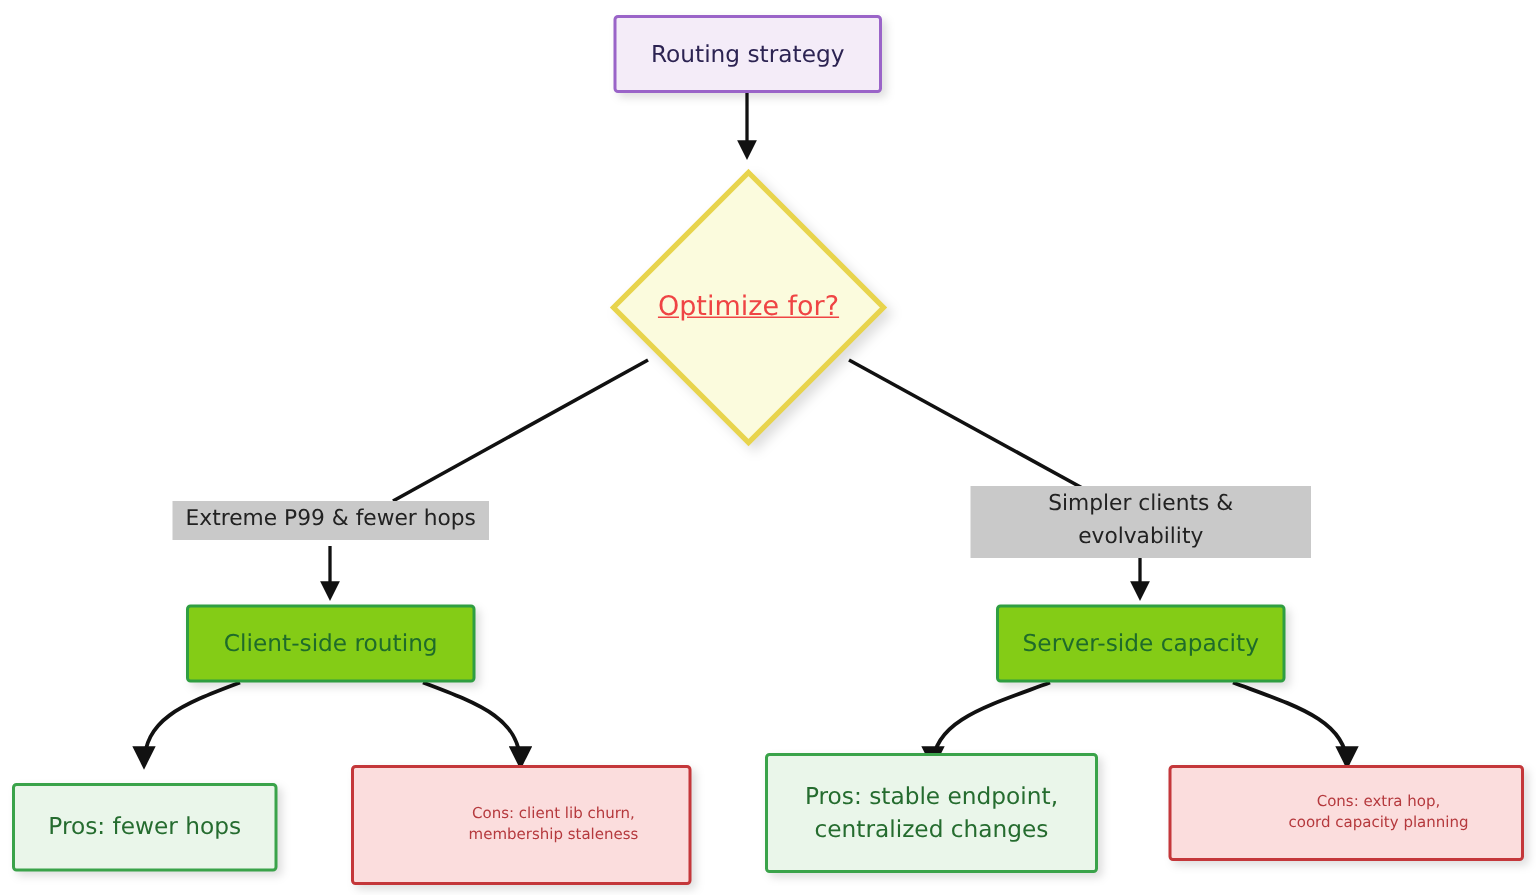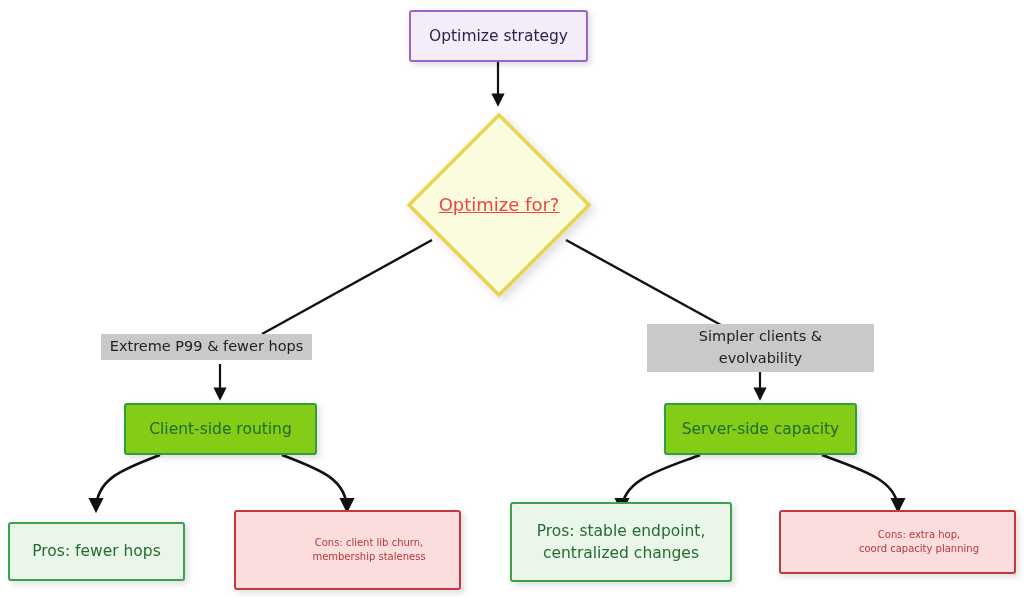--- a/index.html
+++ b/index.html
@@ -124,31 +124,31 @@
     <path d="M 160,455 C 120,470 96,480 96,510" stroke="#111111" stroke-width="2.6" fill="none" marker-end="url(#arrow)"></path>
 
     <path d="M 282,455 C 322,470 347,480 347,510" stroke="#111111" stroke-width="2.6" fill="none" marker-end="url(#arrow)"></path>
 
     <path d="M 700,455 C 660,470 622,480 622,510" stroke="#111111" stroke-width="2.6" fill="none" marker-end="url(#arrow)"></path>
 
     <path d="M 822,455 C 862,470 898,480 898,510" stroke="#111111" stroke-width="2.6" fill="none" marker-end="url(#arrow)"></path>
   </svg>
 
   <div class="node n-start" style="left:409px; top:10px; width:179px; height:52px;">
-    <span>Optimize strategy</span>
+    <span>Routing strategy</span>
   </div>
 
   <div class="node n-diamond" style="left:406px; top:112px; width:186px; height:186px; border:0; background:none;">
     <svg class="diamond-shape" viewBox="0 0 186 186">
       <polygon points="93,3 183,93 93,183 3,93" fill="#fbfbdd" stroke="#e8d44d" stroke-width="3.5"></polygon>
     </svg>
     <span class="diamond-label">Optimize for?</span>
   </div>
 
-  <div class="edge-label" style="left:101px; top:334px; width:211px; height:26px;">
+  <div class="edge-label" style="left:115px; top:334px; width:211px; height:26px;">
     <span>Extreme P99 &amp; fewer hops</span>
   </div>
 
   <div class="edge-label" style="left:647px; top:324px; width:227px; height:48px;">
     <span>Simpler clients &amp;
 evolvability</span>
   </div>
 
   <div class="node n-green" style="left:124px; top:403px; width:193px; height:52px;">
     <span>Client-side routing</span>

